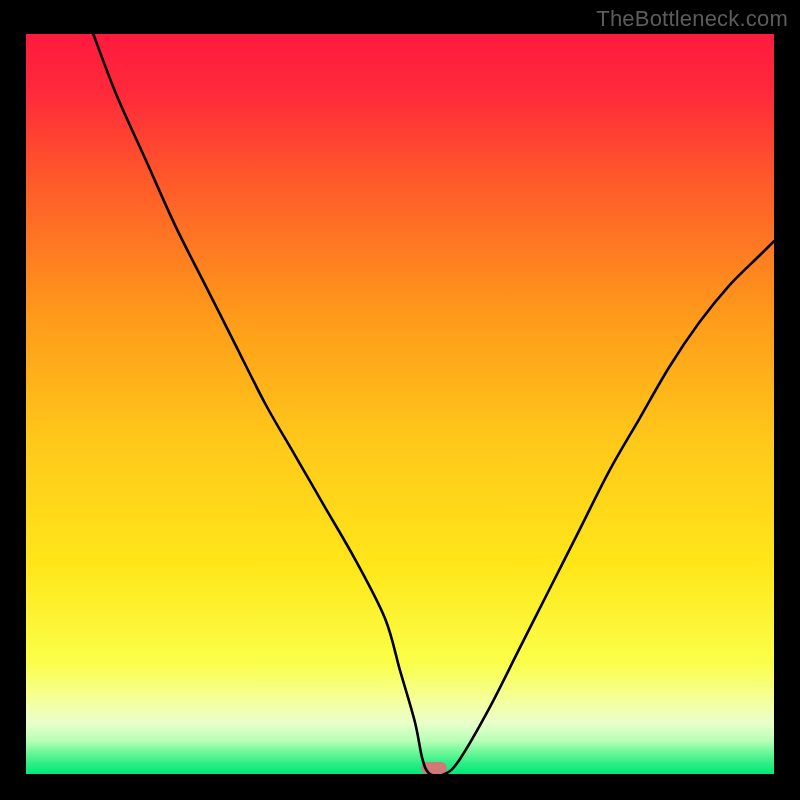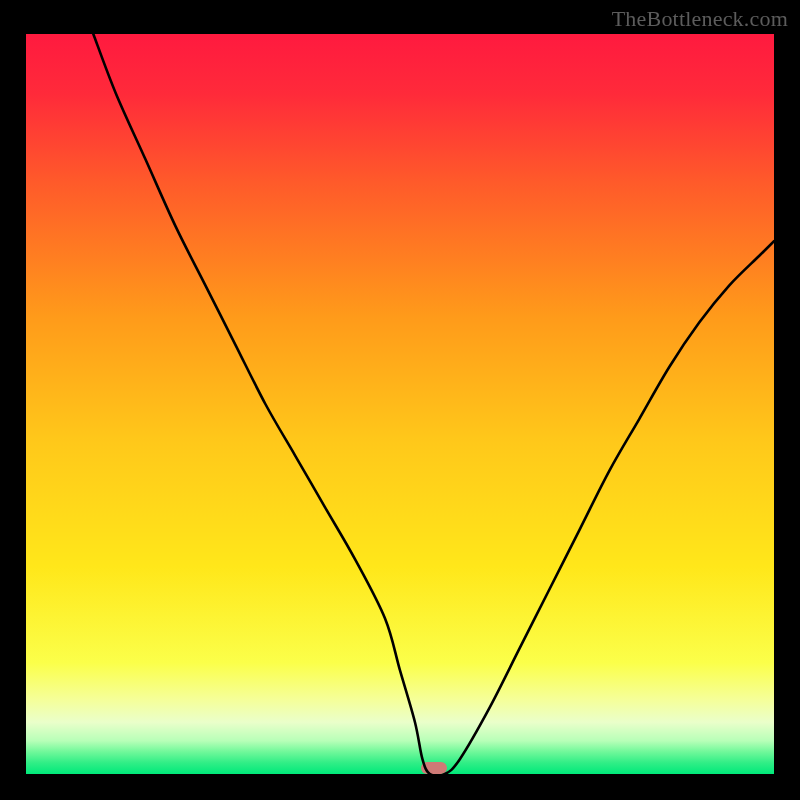--- a/index.html
+++ b/index.html
@@ -7,21 +7,21 @@
   .frame {
     position: absolute;
     left: 0; top: 0;
     width: 800px; height: 800px;
     background: #000;
   }
   .watermark {
     position: absolute;
     top: 6px;
     right: 12px;
-    font-family: Liberation Serif, serif;
+    font-family: Liberation Sans, sans-serif;
     font-size: 22px;
     color: #5c5c5c;
     font-weight: 500;
     letter-spacing: 0.2px;
   }
   .plot {
     position: absolute;
     left: 26px;
     top: 34px;
     width: 748px;

